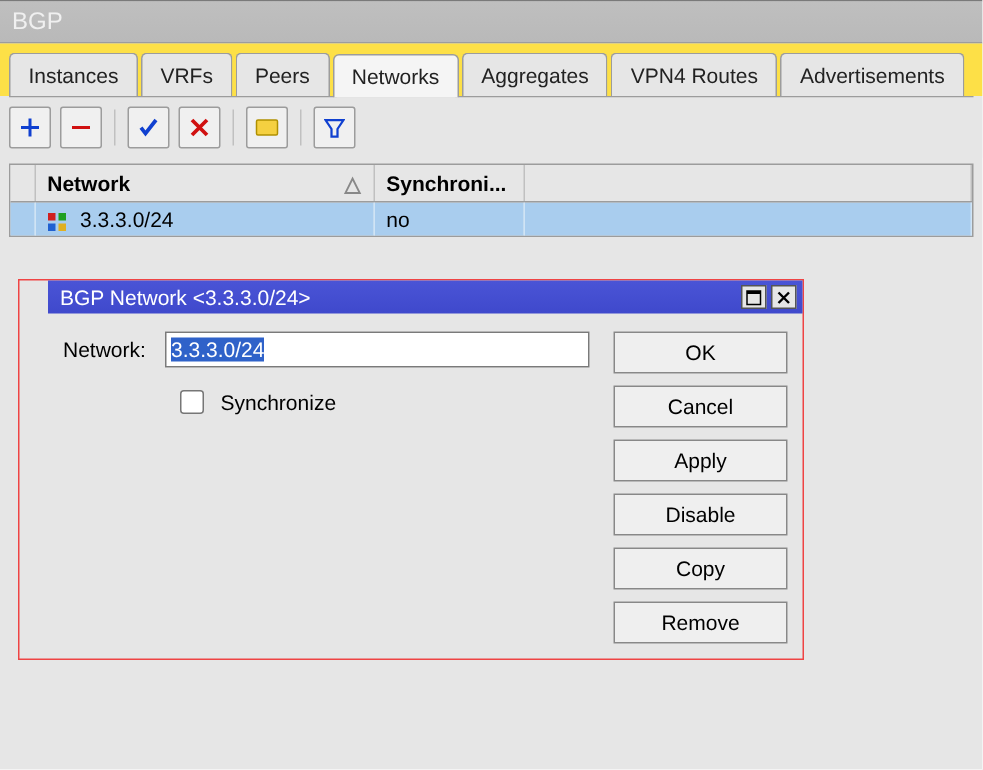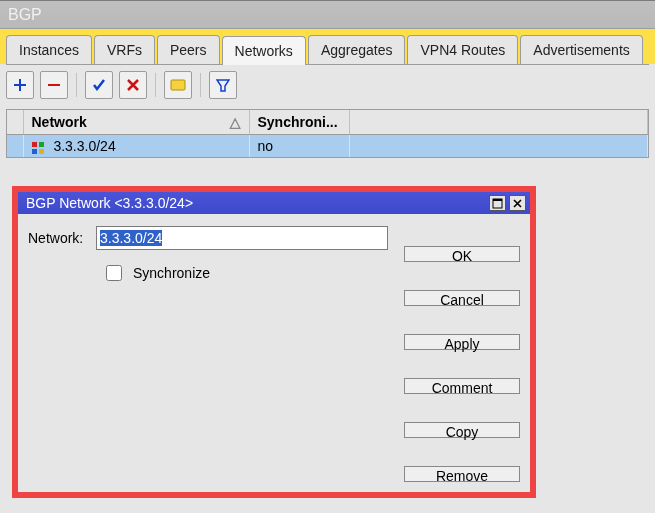--- a/index.html
+++ b/index.html
@@ -109,21 +109,22 @@
     display: inline-block;
     margin-right: 6px;
     vertical-align: middle;
   }
   
   .dialog {
     position: absolute;
     left: 12px; top: 185px;
     width: 524px;
     background: #e6e6e6;
-    border: 6px solid #ef4444;
+    border: 1px solid #ef4444;
+    padding-left: 19px;
   }
   .dlg-titlebar {
     height: 22px;
     background: linear-gradient(#4a54d6,#3f49cc);
     color: #fff;
     display: flex; align-items: center;
     padding: 0 4px 0 8px;
     font-size: 14px;
   }
   .dlg-title { flex:1; }
@@ -160,25 +161,24 @@
   }
   .chk input { width:16px; height:16px; }
   .dlg-right {
     width: 116px;
     display:flex; flex-direction:column;
     gap: 8px;
   }
   .btn {
     border: 1px solid #888;
     background: #efefef;
-    height: 16px;
+    height: 28px;
     font-family: inherit;
     font-size: 14px;
     cursor: default;
-    margin-top: 20px;
   }
   .dlg-status {
     border-top: 1px solid #9c9c9c;
     padding: 2px 6px;
     font-size: 14px;
   }
 </style>
 </head>
 <body>
 
@@ -304,20 +304,20 @@
         </div>
         <div class="chk">
           <input type="checkbox" style="">
           <span>Synchronize</span>
         </div>
       </div>
       <div class="dlg-right">
         <button class="btn">OK</button>
         <button class="btn">Cancel</button>
         <button class="btn">Apply</button>
-        <button class="btn">Comment</button>
+        <button class="btn">Disable</button>
         <button class="btn">Copy</button>
         <button class="btn">Remove</button>
       </div>
     </div>
   </div>
 
 </div>
 
 </body></html>

